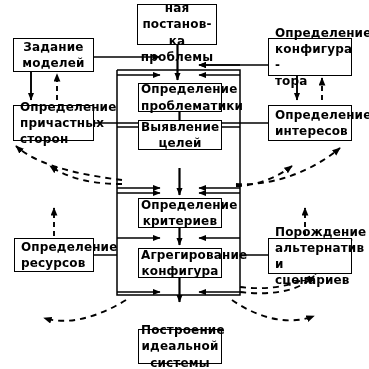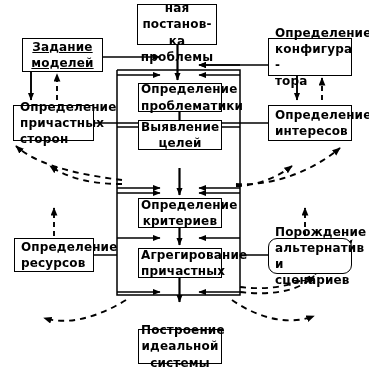--- a/index.html
+++ b/index.html
@@ -140,21 +140,21 @@
       <path d="M232,300 C258,318 288,326 314,316" marker-end="url(#ah-d)"></path>
     </g>
   </svg>
 
   <div class="node" style="left:137px;top:4px;width:80px;height:41px;">
     <span class="node-label">Первоначаль-
 ная постанов-
 ка проблемы</span>
   </div>
 
-  <div class="node" style="left:22px;top:38px;width:81px;height:34px;text-decoration:underline;">
+  <div class="node" style="left:13px;top:38px;width:81px;height:34px;">
     <span class="node-label">Задание
 моделей</span>
   </div>
 
   <div class="node align-left" style="left:268px;top:38px;width:84px;height:38px;">
     <span class="node-label">Определение
 конфигура -
 тора</span>
   </div>
 
@@ -179,33 +179,33 @@
 целей</span>
   </div>
 
   <div class="node" style="left:138px;top:198px;width:84px;height:30px;">
     <span class="node-label">Определение
 критериев</span>
   </div>
 
   <div class="node" style="left:138px;top:248px;width:84px;height:30px;">
     <span class="node-label">Агрегирование
-причастных</span>
+конфигура</span>
   </div>
 
   <div class="node" style="left:138px;top:305px;width:84px;height:35px;margin-top:24px;">
     <span class="node-label">Построение
 идеальной
 системы</span>
   </div>
 
   <div class="node align-left" style="left:14px;top:238px;width:80px;height:34px;">
     <span class="node-label">Определение
 ресурсов</span>
   </div>
 
-  <div class="node align-left" style="left:268px;top:238px;width:84px;height:36px;border-radius:9px;">
+  <div class="node align-left" style="left:268px;top:238px;width:84px;height:36px;">
     <span class="node-label">Порождение
 альтернатив
 и сценариев</span>
   </div>
 
 </div>
 
 </body></html>

